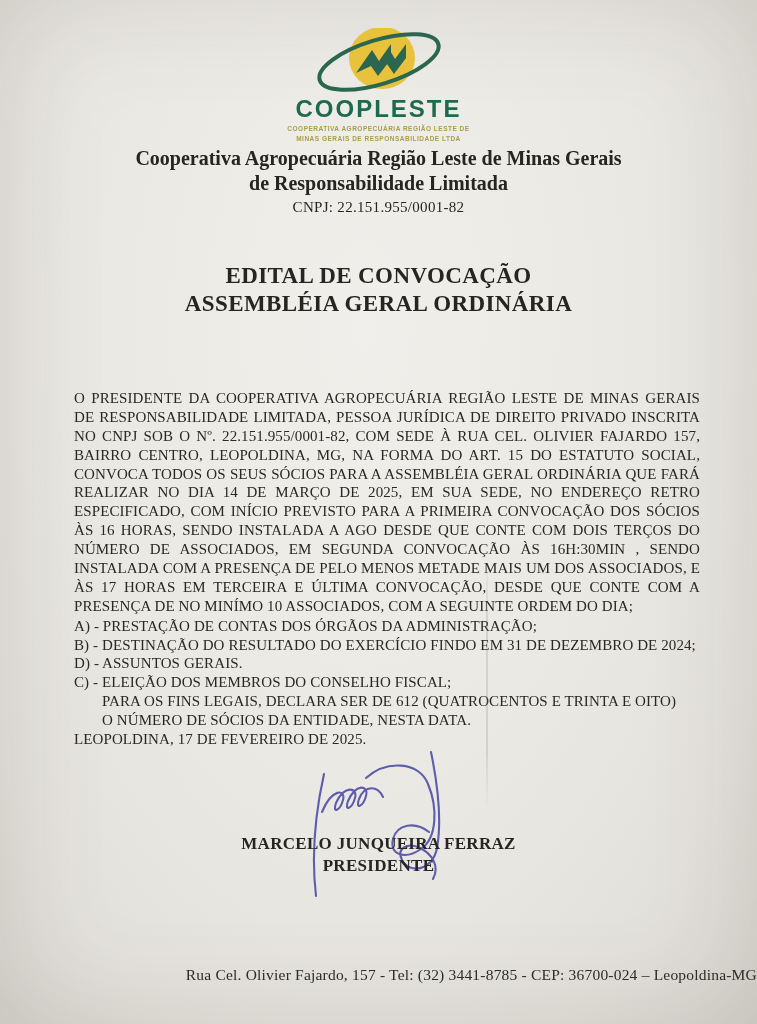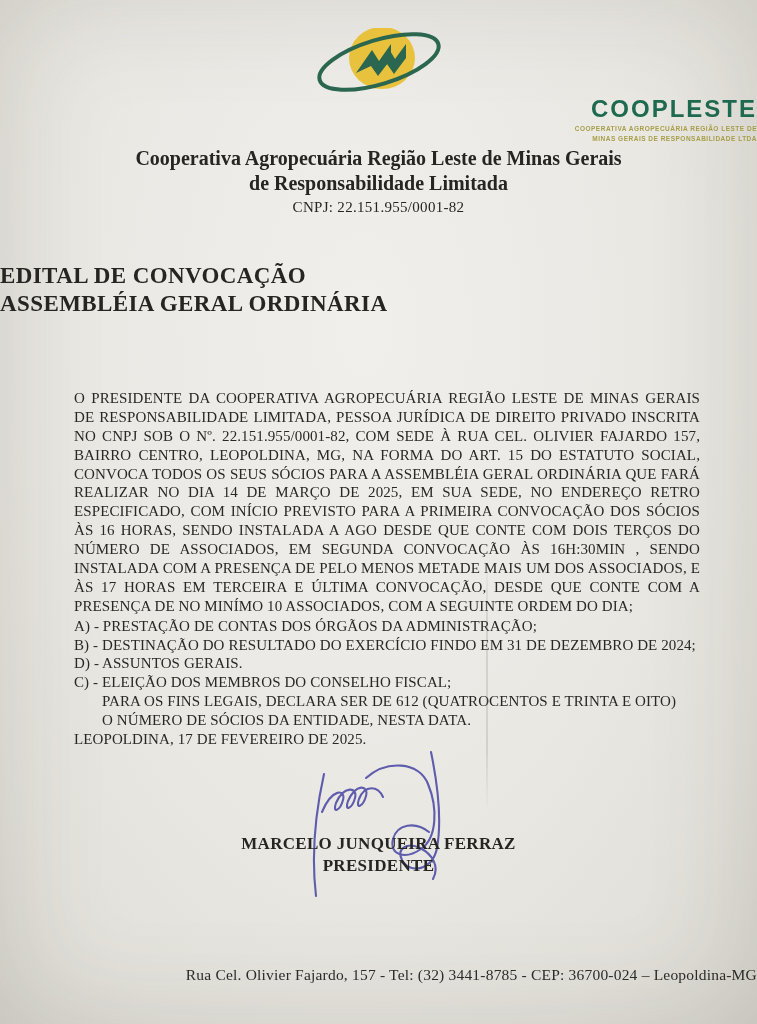--- a/index.html
+++ b/index.html
@@ -9,39 +9,39 @@
     background:#cfcdc7;
   }
   .page{
     position:relative;width:757px;height:1024px;overflow:hidden;
     background:
       radial-gradient(ellipse at 48% 32%, #f0efeb 0%, #eae8e3 52%, #e3e1db 78%, #d8d6cf 100%);
     box-shadow:inset 0 0 110px rgba(95,90,75,.16);
     color:#262522;
   }
   
-  .logo-block{position:absolute;top:28px;left:0;width:100%;text-align:right;}
+  .logo-block{position:absolute;top:28px;left:0;width:100%;text-align:center;}
   .logo-mark{display:block;margin:0 auto;}
   .logo-word{
     font-family:"Liberation Sans","DejaVu Sans",sans-serif;
     font-weight:bold;font-size:24px;letter-spacing:2px;
     color:#1d6a50;line-height:1.05;
   }
   .logo-sub{
     font-family:"Liberation Sans","DejaVu Sans",sans-serif;
     font-size:6.5px;letter-spacing:.5px;font-weight:bold;
     color:#a79e48;line-height:1.5;margin-top:3px;
   }
   
   .org-header{position:absolute;top:146px;left:0;width:100%;text-align:center;}
   .org-name{font-weight:bold;font-size:20px;line-height:1.25;}
   .org-cnpj{font-size:15px;margin-top:3px;letter-spacing:.3px;}
   
   .doc-title{
-    position:absolute;top:262px;left:0;width:100%;
+    position:absolute;top:262px;left:0;width:100%;text-align:center;
     font-weight:bold;font-size:23px;line-height:1.2;letter-spacing:.4px;
   }
   
   .body-wrap{
     position:absolute;top:346px;left:74px;width:626px;
     font-size:15px;line-height:1.26;letter-spacing:.1px;color:#292825;margin-top:43px;
   }
   .body-par{text-align:justify;}
   .agenda{margin-top:1px;}
   .agenda-item{padding-left:28px;text-indent:-28px;}

